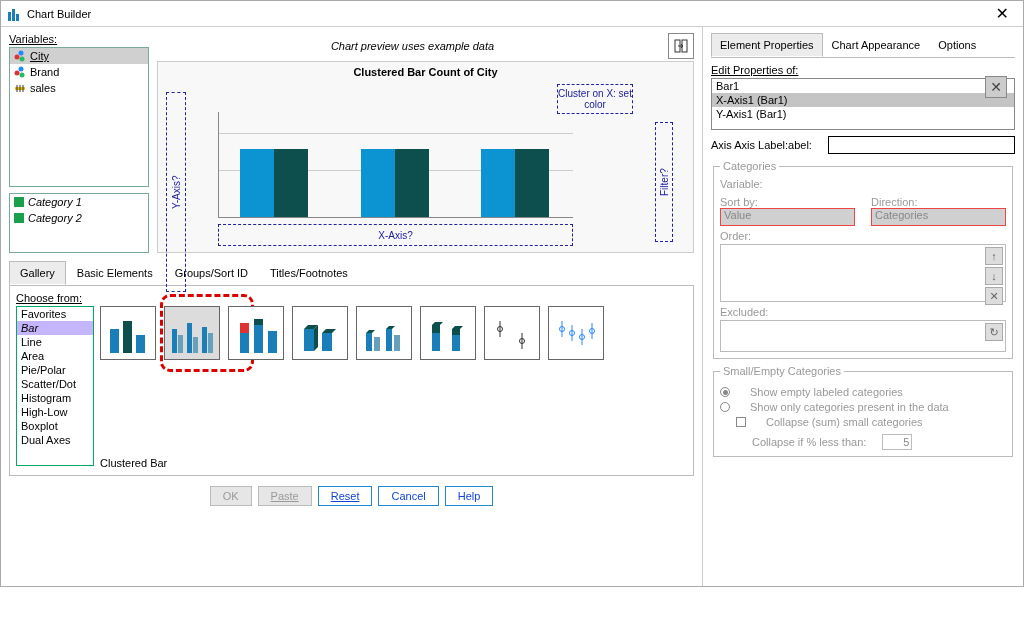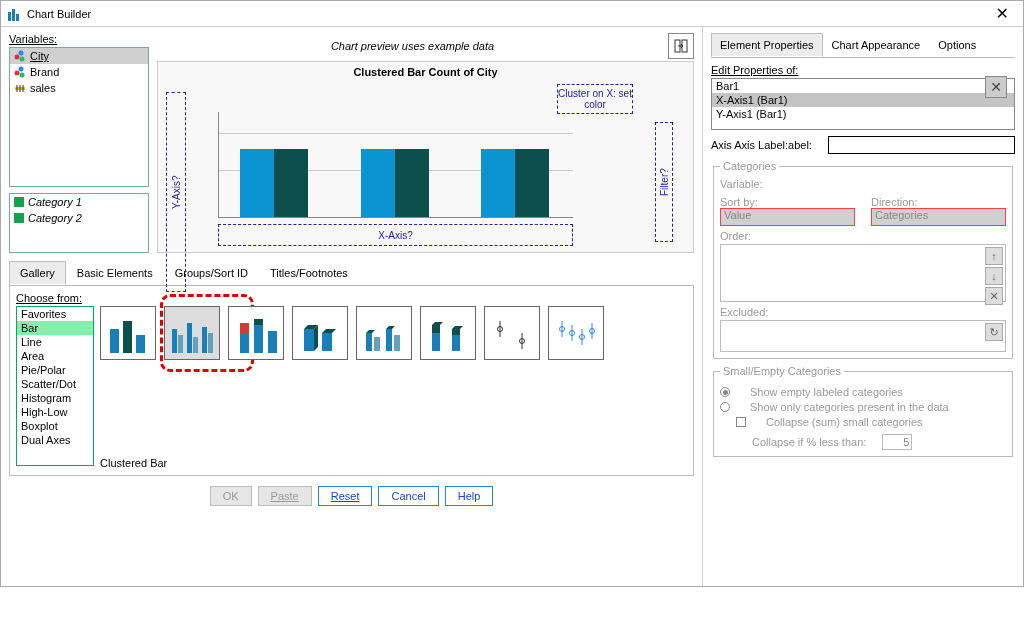--- a/index.html
+++ b/index.html
@@ -38,21 +38,21 @@
 .bar1 { width: 34px; background: #0c94d2; height: 68px; }
 .bar2 { width: 34px; background: #0d4f4d; height: 68px; }
 .tabs { display: flex; border-bottom: 1px solid #bbb; margin-top: 8px; }
 .tab { padding: 5px 10px; border: 1px solid transparent; cursor: pointer; }
 .tab.active { border: 1px solid #bbb; border-bottom: 1px solid #fff; background: #ececec; }
 .gallery-body { border: 1px solid #bbb; border-top: none; padding: 6px; height: 190px; display: flex; flex-direction: column; }
 .choose-label { margin-bottom: 2px; }
 .gallery-row { display: flex; gap: 6px; flex: 1; }
 .choose-list { width: 78px; border: 1px solid #0a6; height: 160px; overflow-y: auto; }
 .choose-item { padding: 1px 4px; cursor: pointer; }
-.choose-item.selected { background: #86efac; }
+.choose-item.selected { background: #c4b5fd; font-style: italic; }
 .thumbs-wrap { flex: 1; display: flex; flex-direction: column; }
 .thumbs { display: flex; gap: 8px; align-items: flex-start; }
 .thumb { width: 56px; height: 54px; border: 1px solid #666; background: #fff; display: flex; align-items: flex-end; justify-content: center; padding: 4px; position: relative; cursor: pointer; }
 .thumb.selected { background: #dcdcdc; }
 .highlight-box { position: absolute; width: 94px; height: 78px; border: 3px dashed #d00; border-radius: 10px; left: -4px; top: -12px; pointer-events: none; }
 .thumb-label { margin-top: auto; padding-top: 6px; }
 .buttons-row { display: flex; gap: 6px; justify-content: center; padding: 10px 0 4px; }
 .btn { padding: 3px 12px; border: 1px solid #28c; background: #fff; color: #14d; cursor: pointer; }
 .btn.disabled { color: #999; border-color: #bbb; background: #e6e6e6; }
 .right { width: 320px; padding: 6px 8px; display: flex; flex-direction: column; overflow-y: auto; }

